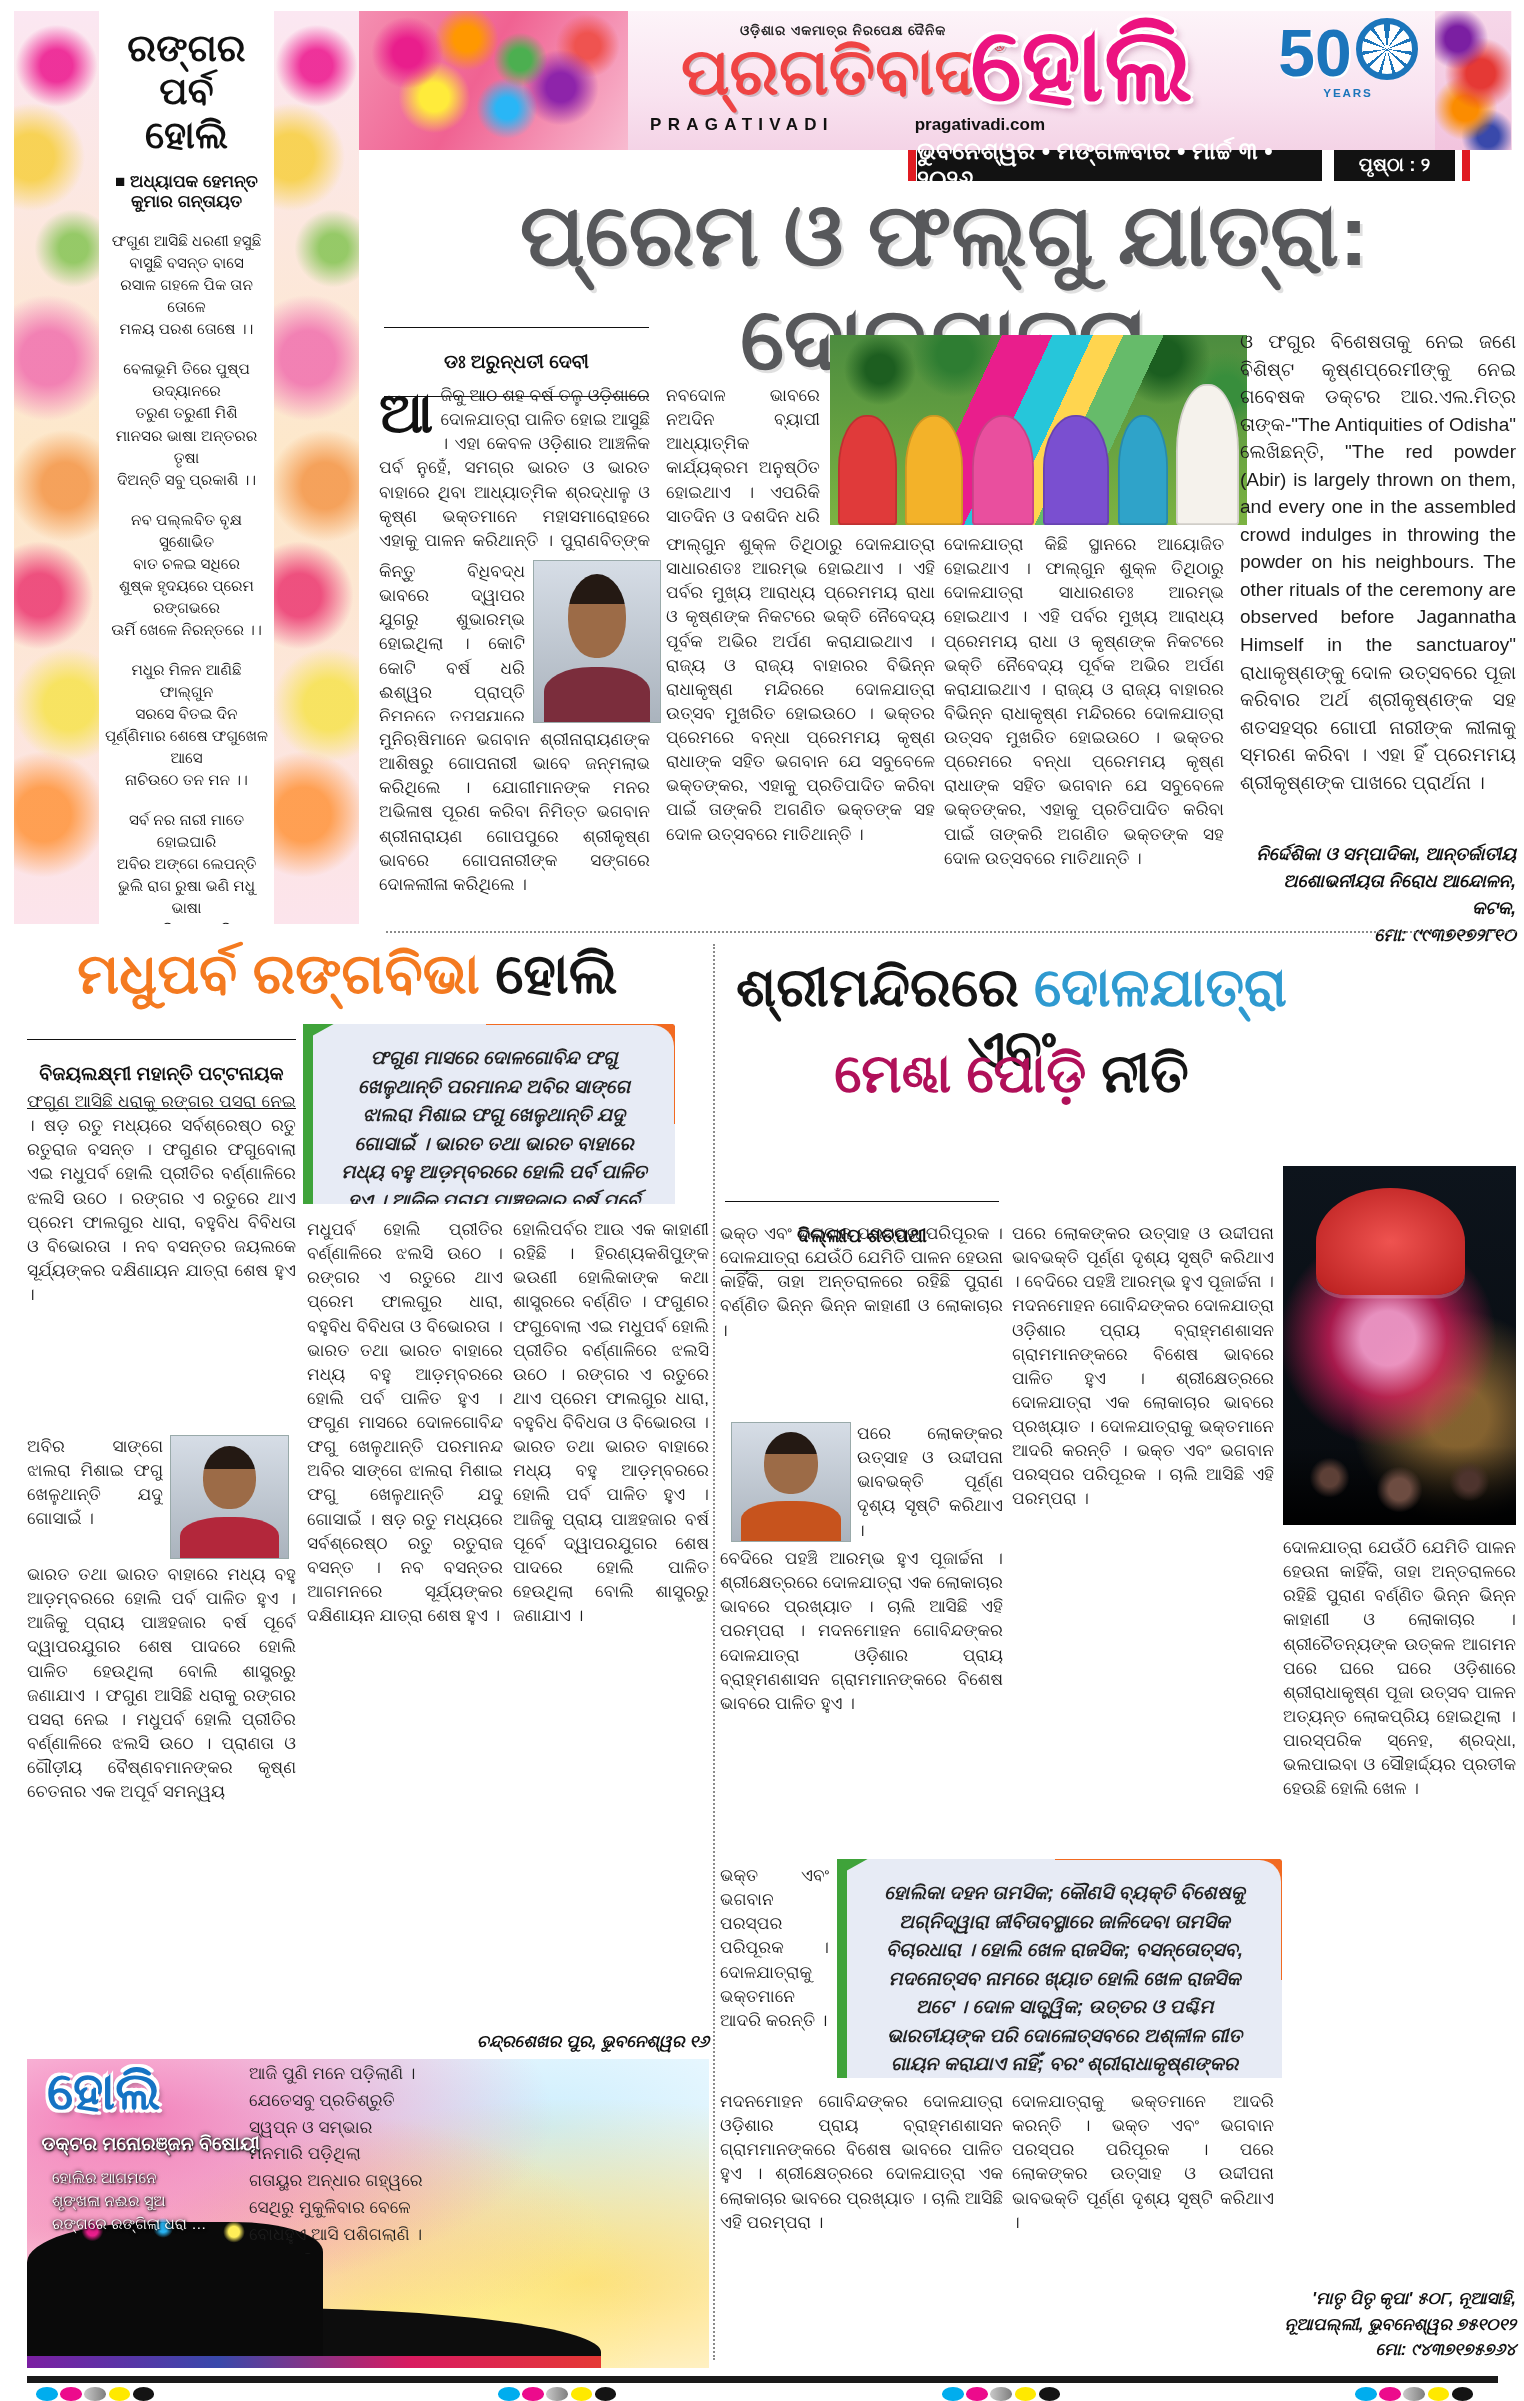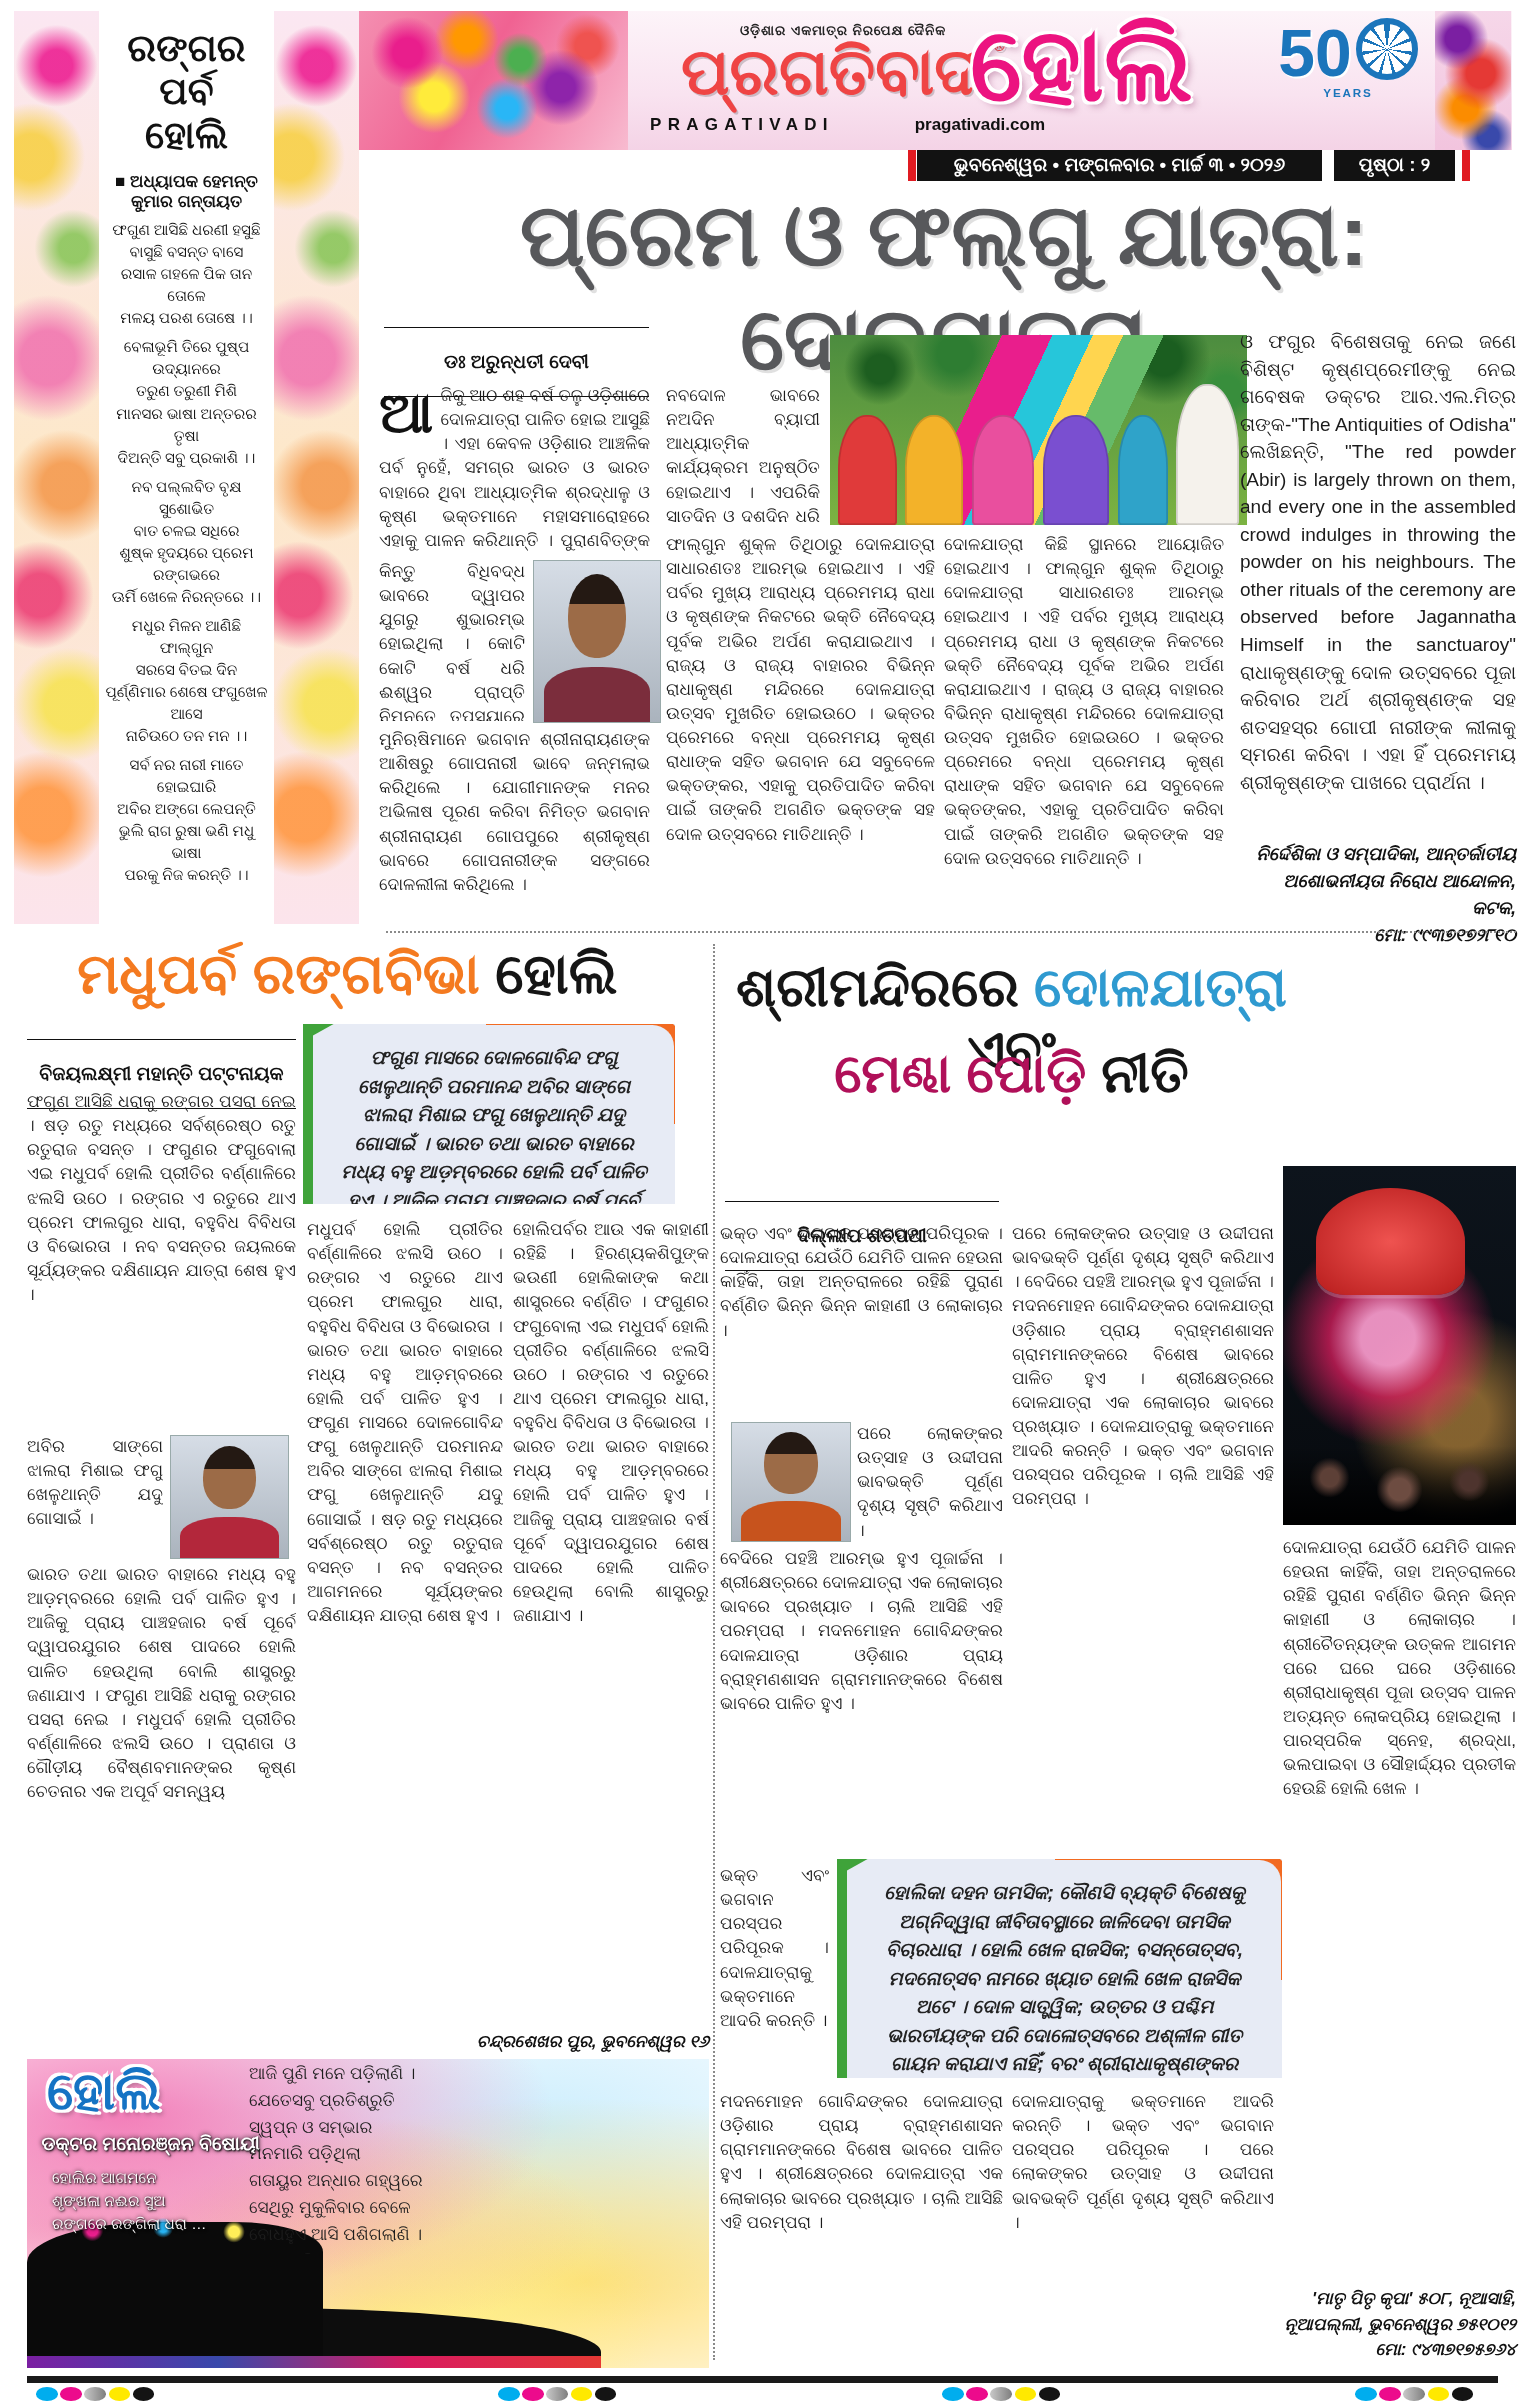--- a/index.html
+++ b/index.html
@@ -22,21 +22,21 @@
       radial-gradient(circle at 70% 26%, rgba(124,194,74,.8) 0 14.4px, transparent 39px),
       radial-gradient(circle at 40% 38%, rgba(240,111,174,.85) 0 27px, transparent 63px),
       radial-gradient(circle at 60% 52%, rgba(244,154,79,.9) 0 23px, transparent 56px),
       radial-gradient(circle at 30% 64%, rgba(233,30,99,.75) 0 21.5px, transparent 54px),
       radial-gradient(circle at 65% 76%, rgba(247,227,91,.95) 0 25px, transparent 57px),
       radial-gradient(circle at 35% 88%, rgba(255,152,67,.9) 0 27px, transparent 63px),
       linear-gradient(#fbe7f2,#fde8c9,#fce4ec);}
   .poem-inner{left:90px;top:16px;width:166px;height:879px;text-align:center;color:#111;}
   .poem-title{font-size:38px;font-weight:800;line-height:1.15;white-space:pre-line;}
   .poem-byline{font-size:17px;font-weight:bold;margin-top:14.4px;}
-  .stanza{font-size:15.2px;line-height:1.45;margin-top:7px;white-space:pre-line;font-family:Liberation Serif, serif;}
+  .stanza{font-size:15.2px;line-height:1.45;margin-top:18px;white-space:pre-line;}
   .masthead-band{left:359px;top:10.8px;width:1153px;height:139px;
     background:linear-gradient(180deg,#fdf4f9 0%,#f9e3f0 60%,#f4d3e6 100%);}
   .kids-photo{left:359px;top:10.8px;width:269px;height:139px;
     background:
       radial-gradient(circle at 18% 30%, #e91e8c 0 14.4px, transparent 36px),
       radial-gradient(circle at 40% 20%, #ff9800 0 12.6px, transparent 32px),
       radial-gradient(circle at 60% 35%, #4caf50 0 10.8px, transparent 27px),
       radial-gradient(circle at 28% 62%, #ffeb3b 0 14.4px, transparent 36px),
       radial-gradient(circle at 55% 70%, #29b6f6 0 10.8px, transparent 30.5px),
       radial-gradient(circle at 75% 55%, #8e24aa 0 14.4px, transparent 38px),
@@ -60,21 +60,21 @@
   .holi-big{left:902px;top:9px;width:359px;text-align:center;font-size:102px;font-weight:800;
             color:#ec1380;line-height:1.1;
             text-shadow:2.7px 2.7px 0 #fff,-2.7px -2.7px 0 #fff,2.7px -2.7px 0 #fff,-2.7px 2.7px 0 #fff,4.5px 5.4px 7.2px rgba(120,20,80,.35);}
   .logo50{left:1276px;top:18px;width:144px;height:127px;text-align:center;}
   .logo50 .num{font-size:66px;font-weight:800;color:#1b75bb;line-height:1;
                text-shadow:1.8px 1.8px 0 #fff;}
   .logo50 .wheel{display:inline-block;width:50px;height:50px;border:6.3px solid #1b75bb;border-radius:50%;
                  vertical-align:-3.6px;background:repeating-conic-gradient(#1b75bb 0 8deg, #fff 8deg 32deg);}
   .logo50 .years{font-size:11.7px;font-weight:800;color:#1b75bb;letter-spacing:1.8px;}
   .datebar{left:917px;top:150px;width:405px;height:30.5px;background:#121212;color:#fff;
-           font-size:19px;font-weight:bold;display:flex;align-items:center;justify-content:center;}
+           font-size:24px;font-weight:bold;display:flex;align-items:center;justify-content:center;}
   .pagebox{left:1334px;top:150px;width:121px;height:30.5px;background:#121212;color:#fff;
            font-size:19px;font-weight:bold;display:flex;align-items:center;justify-content:center;}
   .redtick{top:150px;width:8px;height:30.5px;background:#e01b22;}
   
   .headline1{left:372px;top:183px;width:1144px;text-align:center;font-size:87px;font-weight:800;
              color:#57585b;line-height:1.2;text-shadow:2.7px 2.7px 0 rgba(0,0,0,.12);}
   .photo-festival{left:830px;top:335px;width:417px;height:190px;overflow:hidden;
     background:
       linear-gradient(115deg, transparent 34%, #e91e8c 34% 44%, #26c6da 44% 52%, #ffd54f 52% 58%, #66bb6a 58% 66%, transparent 66%),
       radial-gradient(circle at 12% 18%, #1d5e20 0 14.4px, transparent 36px),

